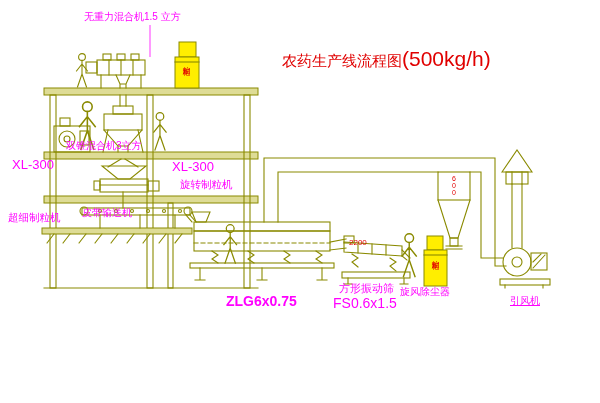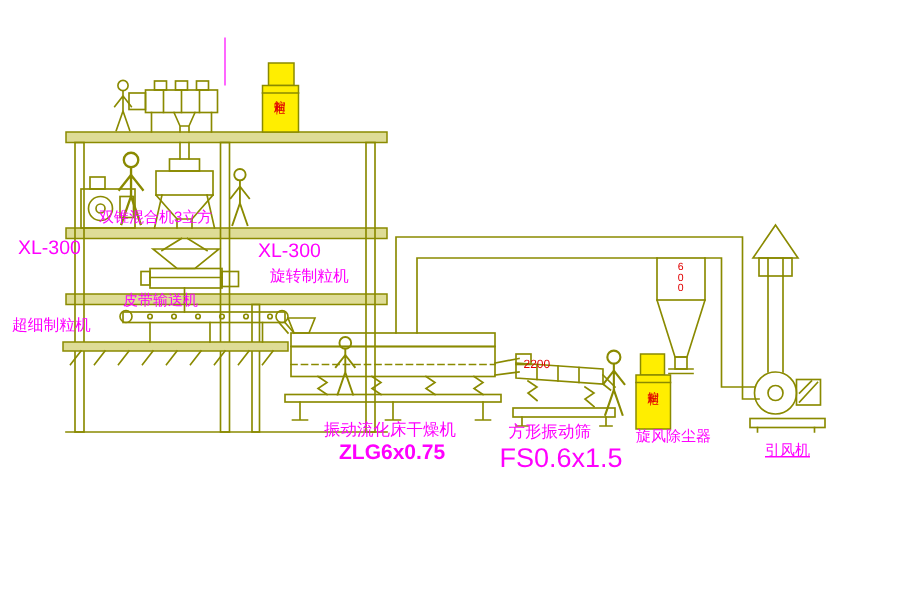--- a/index.html
+++ b/index.html
@@ -161,37 +161,40 @@
       <use href="#person" transform="translate(74,53)"></use>
       <use href="#person" transform="translate(76,101) scale(1.42)"></use>
       <use href="#person" transform="translate(151,112) scale(1.12)"></use>
       <use href="#person" transform="translate(221,224) scale(1.15)"></use>
       <use href="#person" transform="translate(399,233) scale(1.28)"></use>
     </g>
 
     <path class="mg" d="M150,25 V57"></path>
   </svg>
 
-
+  <div class="title" style="left:282px;top:47px;">
+    <span class="t1">农药生产线流程图</span><span class="t2">(500kg/h)</span>
+  </div>
+
+  <span class="label" style="left:84px;top:12px;font-size:10px;">无重力混合机1.5 立方</span>
   <span class="label" style="left:66px;top:107px;font-size:10px;margin-top:34px;">双锥混合机3立方</span>
 
   <span class="label" style="left:12px;top:158px;font-size:13px;">XL-300</span>
   <span class="label" style="left:8px;top:176px;font-size:10.5px;margin-top:36px;">超细制粒机</span>
   <span class="label" style="left:172px;top:160px;font-size:13px;">XL-300</span>
   <span class="label" style="left:161px;top:179px;font-size:10.5px;margin-left:19px;">旋转制粒机</span>
 
-  <span class="label" style="left:82px;top:196px;font-size:10px;font-family:Liberation Serif, serif;">皮带输送机</span>
-
-  <span class="label" style="left:216px;top:282px;font-size:11px;">振动流化床干燥机</span>
+  <span class="label" style="left:82px;top:208px;font-size:10px;font-family:Liberation Serif, serif;">皮带输送机</span>
+
   <span class="label" style="left:226px;top:294px;font-size:14px;font-weight:bold;">ZLG6x0.75</span>
 
   <span class="label" style="left:339px;top:283px;font-size:11px;">方形振动筛</span>
-  <span class="label" style="left:333px;top:296px;font-size:18px;">FS0.6x1.5</span>
-
-  <span class="label" style="left:424px;top:287px;font-size:10px;">旋风除尘器</span>
+  <span class="label" style="left:333px;top:296px;font-size:14px;">FS0.6x1.5</span>
+
+  <span class="label" style="left:400px;top:287px;font-size:10px;">旋风除尘器</span>
   <span class="label" style="left:510px;top:296px;font-size:10px;text-decoration:underline;">引风机</span>
 
   <span class="label red vt" style="left:182px;top:60px;font-size:7.5px;">控制柜</span>
   <span class="label red vt" style="left:431px;top:254px;font-size:7.5px;">控制柜</span>
   <span class="label red vt" style="left:450px;top:175px;font-size:7px;letter-spacing:0;">600</span>
   <span class="label red" style="left:349px;top:239px;font-size:8px;">2200</span>
 
 </div>
 
 </body></html>

